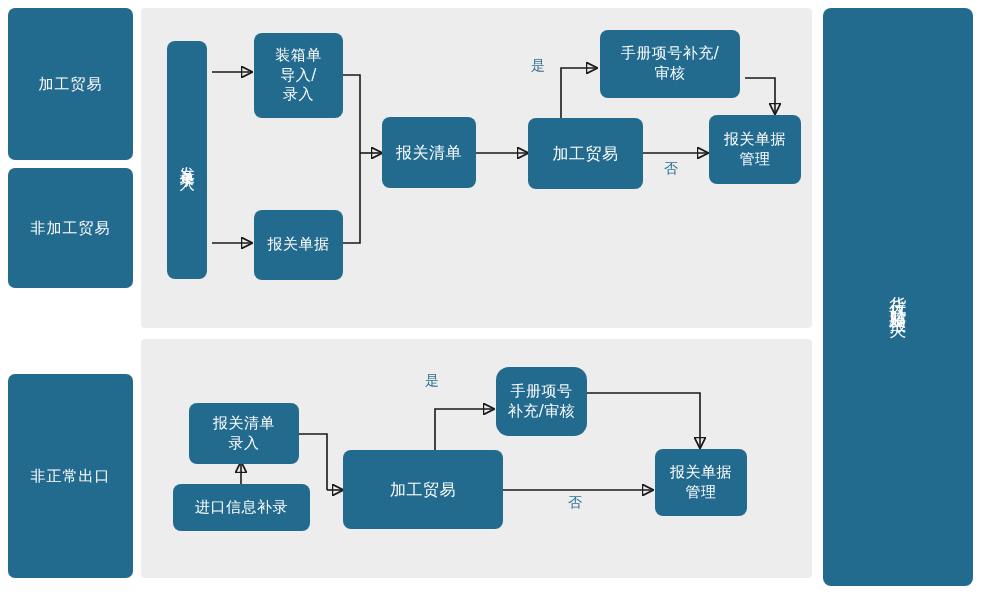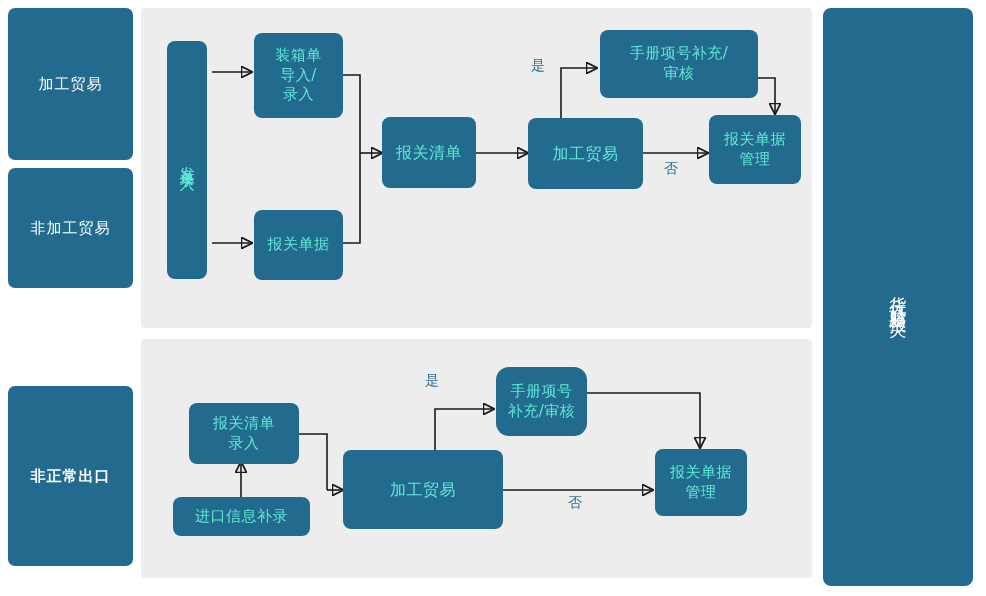--- a/index.html
+++ b/index.html
@@ -21,21 +21,21 @@
   .panel {
     position: absolute;
     background: #ededed;
     border-radius: 4px;
   }
   
   .node {
     position: absolute;
     background: #236b8e;
     border-radius: 8px;
-    color: #5eead4;
+    color: #ffffff;
     display: flex;
     align-items: center;
     justify-content: center;
     text-align: center;
     font-size: 15px;
     line-height: 1.32;
     letter-spacing: 0.5px;
     box-sizing: border-box;
     padding: 10px 6px;
     white-space: pre-line;
@@ -106,21 +106,21 @@
 <body>
 
 <div id="canvas">
 
   <div class="lane-left" style="top:8px;  height:152px;">
     <span>加工贸易</span>
   </div>
   <div class="lane-left" style="top:168px; height:120px;">
     <span>非加工贸易</span>
   </div>
-  <div class="lane-left" style="top:386px; height:180px;font-weight:bold;">
+  <div class="lane-left" style="top:374px; height:204px;">
     <span>非正常出口</span>
   </div>
 
   <div id="lane-right">
     <span class="vtext">货代订舱及报关</span>
   </div>
 
   <div class="panel" style="left:141px; top:8px; width:671px; height:320px;"></div>
 
   <div class="panel" style="left:141px; top:339px; width:671px; height:239px;"></div>
@@ -177,21 +177,21 @@
   </div>
 
   <div class="node big" style="left:382px; top:117px; width:94px; height:71px;">
     <span>报关清单</span>
   </div>
 
   <div class="node big" style="left:528px; top:118px; width:115px; height:71px;">
     <span>加工贸易</span>
   </div>
 
-  <div class="node" style="left:600px; top:30px; width:158px; height:68px;">
+  <div class="node" style="left:600px; top:30px; width:140px; height:68px;">
     <span>手册项号补充/
 审核</span>
   </div>
 
   <div class="node" style="left:709px; top:115px; width:92px; height:69px;">
     <span>报关单据
 管理</span>
   </div>
 
   <div class="branch-label" style="left:531px; top:57px;">
@@ -199,21 +199,21 @@
   </div>
   <div class="branch-label" style="left:664px; top:160px;">
     <span>否</span>
   </div>
 
   <div class="node" style="left:189px; top:403px; width:110px; height:61px;">
     <span>报关清单
 录入</span>
   </div>
 
-  <div class="node" style="left:173px; top:497px; width:137px; height:39px;">
+  <div class="node" style="left:173px; top:484px; width:137px; height:47px;">
     <span>进口信息补录</span>
   </div>
 
   <div class="node big" style="left:343px; top:450px; width:160px; height:79px;">
     <span>加工贸易</span>
   </div>
 
   <div class="node" style="left:496px; top:367px; width:91px; height:69px;border-radius:13px;">
     <span>手册项号
 补充/审核</span>

